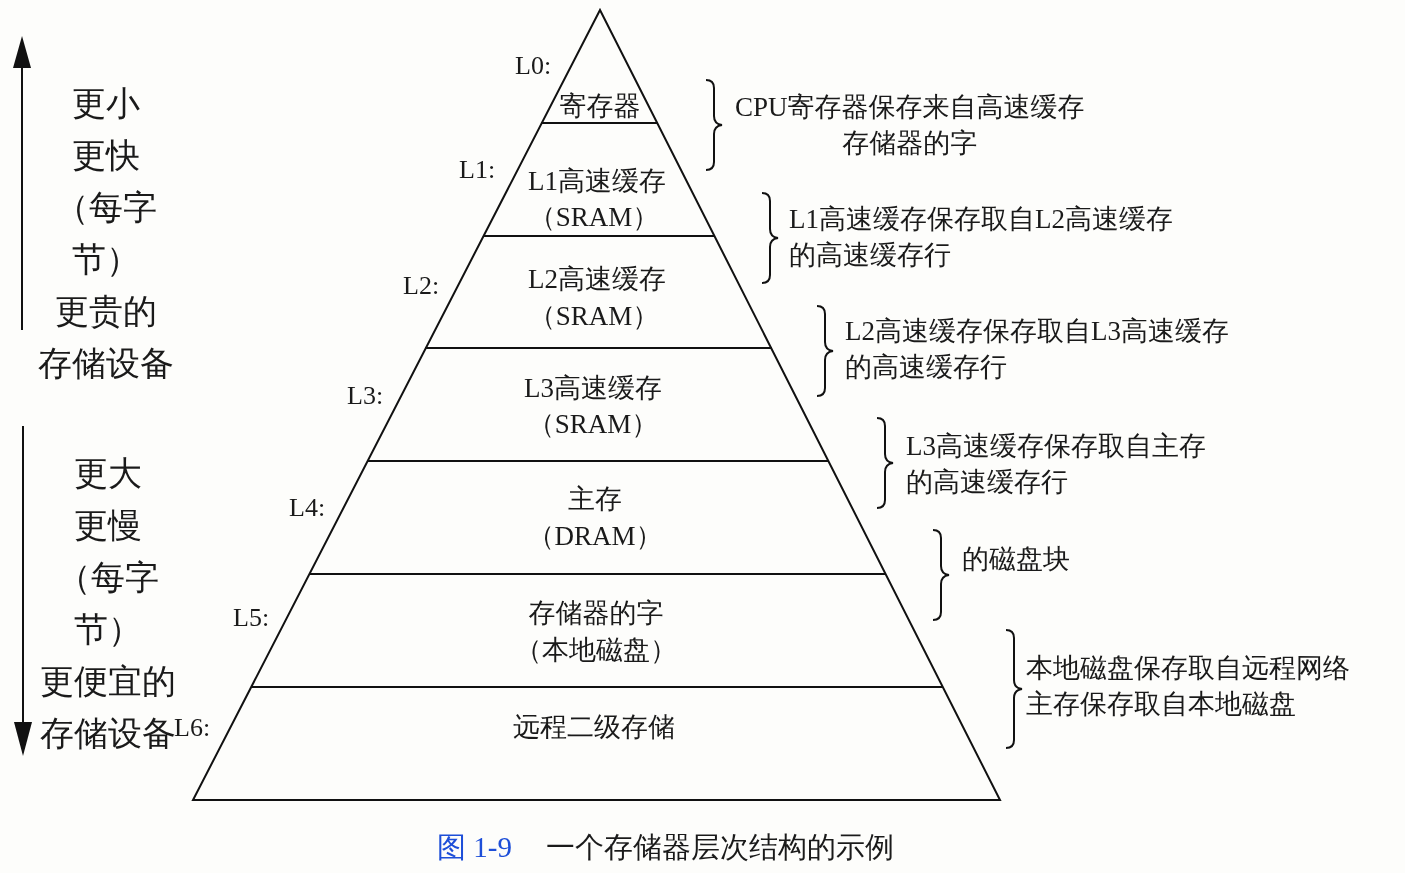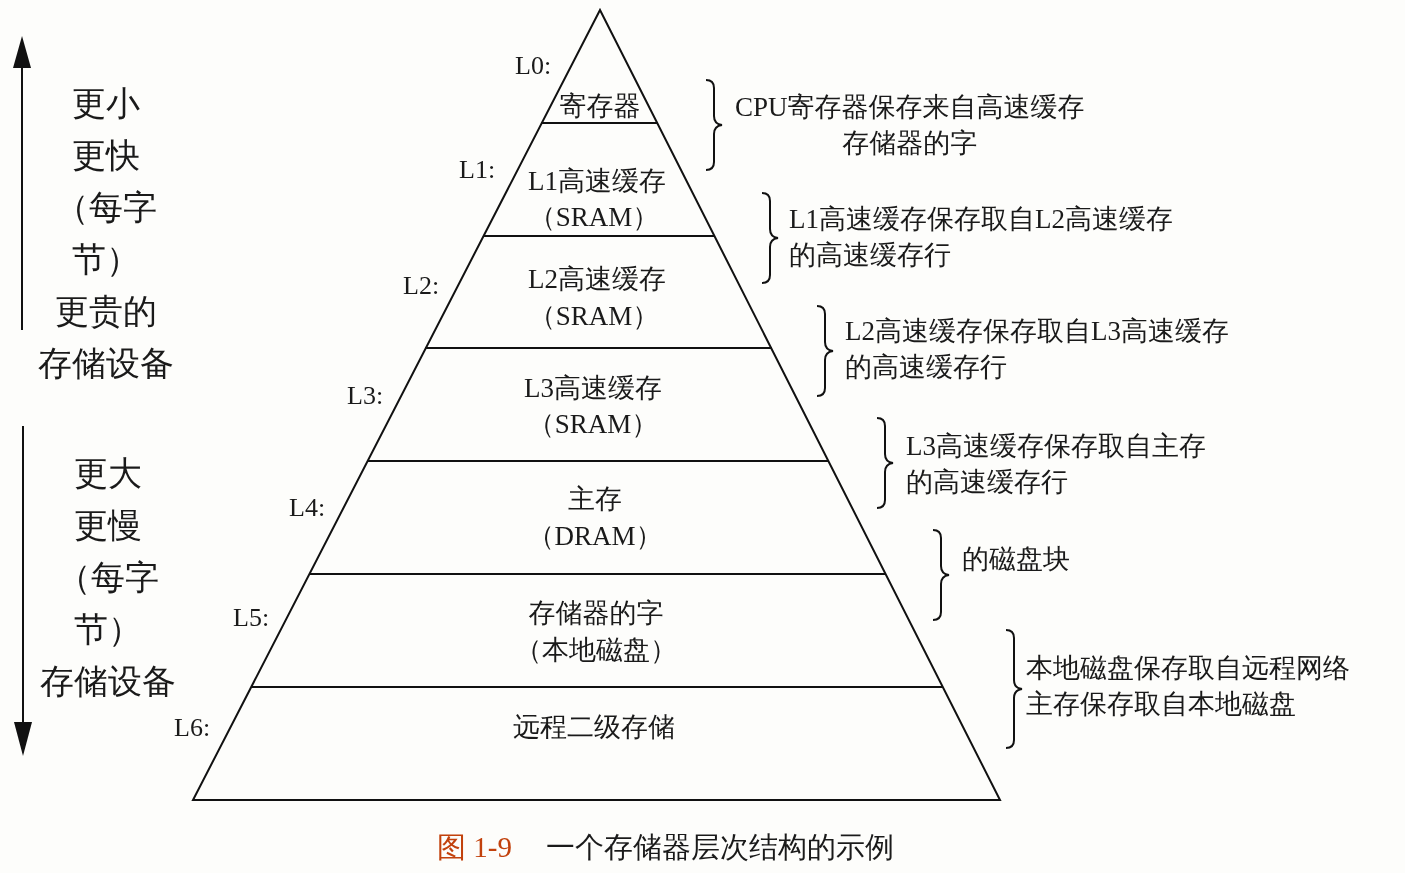--- a/index.html
+++ b/index.html
@@ -3,21 +3,21 @@
 <meta charset="utf-8">
 <style>
   html, body { margin: 0; padding: 0; background: #fdfdfb; }
   body { width: 1405px; height: 873px; position: relative; overflow: hidden;
          font-family: "Liberation Serif", "DejaVu Serif", serif; color: #1a1a1a; }
   #diagram { position: absolute; left: 0; top: 0; width: 1405px; height: 873px; }
   .txt { position: absolute; white-space: nowrap; font-size: 27px; line-height: 36px; }
   .center { transform: translateX(-50%); text-align: right; }
   .side-label { position: absolute; text-align: center; font-size: 34px; line-height: 52px; width: 140px; }
   .caption { position: absolute; left: 437px; top: 828px; font-size: 29px; white-space: nowrap; }
-  .caption .fig-num { color: #c2410c; margin-right: 34px; text-align: center; }
+  .caption .fig-num { color: #1d4ed8; margin-right: 34px; text-align: center; }
   .lvl { font-size: 26px; }
 </style>
 </head>
 <body>
 
 <div id="diagram">
 
   <svg width="1405" height="873" style="position:absolute;left:0;top:0">
 
     <g>
@@ -55,20 +55,21 @@
     <div>更小</div>
     <div>更快</div>
     <div>（每字节）</div>
     <div>更贵的</div>
     <div>存储设备</div>
   </div>
   <div class="side-label" style="left:38px;top:448px;">
     <div>更大</div>
     <div>更慢</div>
     <div>（每字节）</div>
+    <div>更便宜的</div>
     <div>存储设备</div>
   </div>
 
   <div class="txt lvl" style="left:515px;top:48px;">L0:</div>
   <div class="txt lvl" style="left:459px;top:152px;">L1:</div>
   <div class="txt lvl" style="left:403px;top:268px;">L2:</div>
   <div class="txt lvl" style="left:347px;top:378px;">L3:</div>
   <div class="txt lvl" style="left:289px;top:490px;">L4:</div>
   <div class="txt lvl" style="left:233px;top:600px;">L5:</div>
   <div class="txt lvl" style="left:174px;top:710px;">L6:</div>

